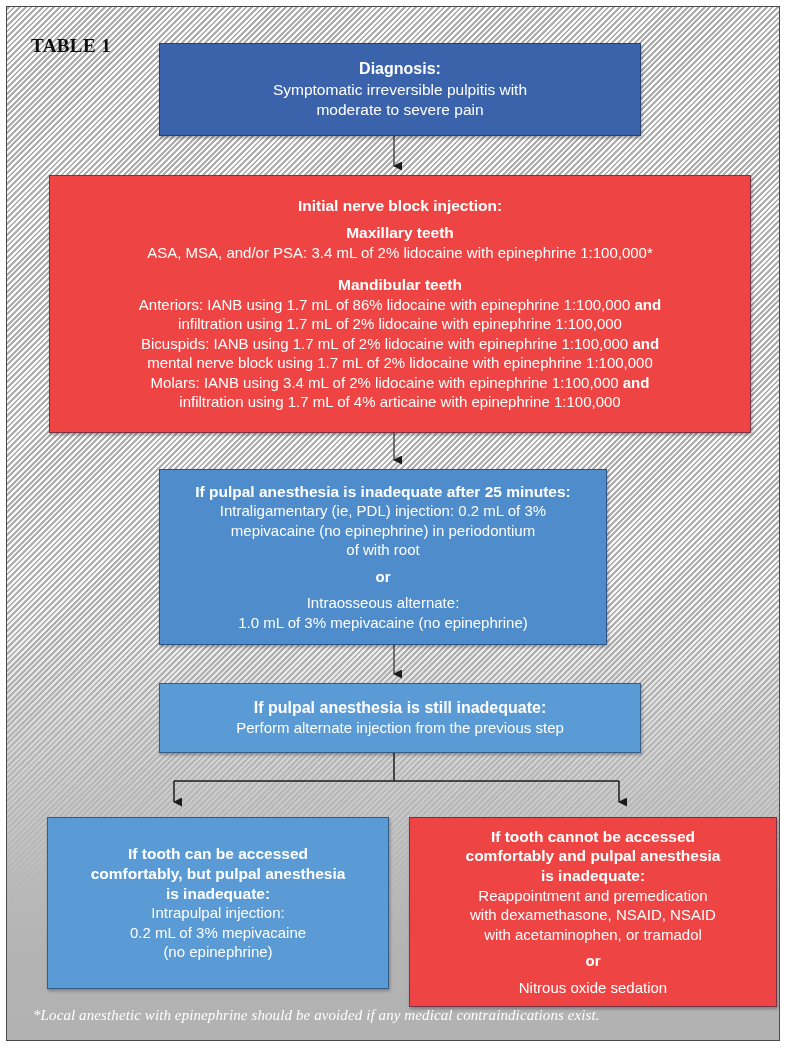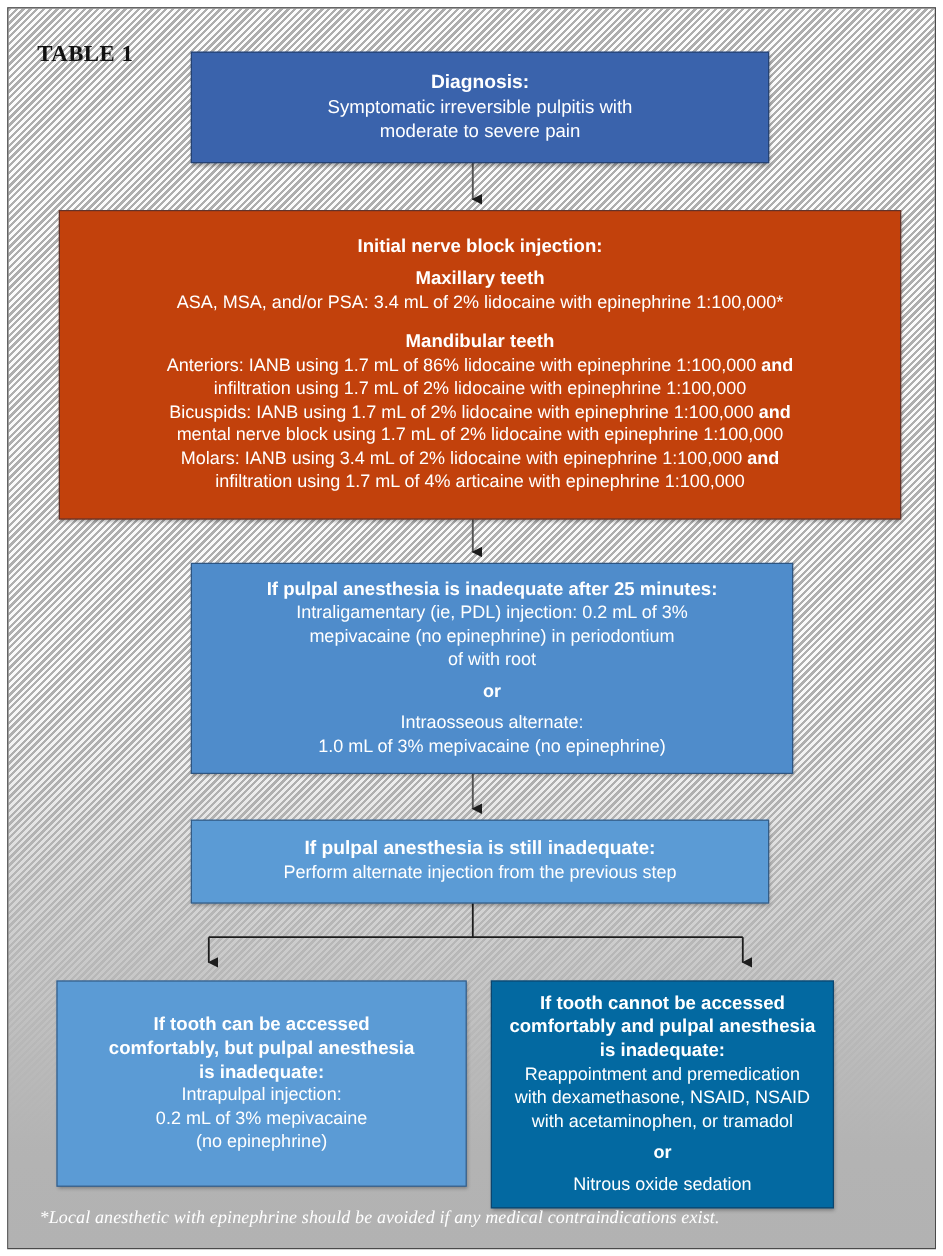--- a/index.html
+++ b/index.html
@@ -124,30 +124,30 @@
   #node-diagnosis {
     left: 152px; top: 36px; width: 482px; height: 93px;
     background: #3a63ac;
     font-size: 15.5px;
   }
   #node-diagnosis .hd { font-size: 16px; }
   #node-diagnosis .bd { font-size: 15.5px; }
 
   #node-initial {
     left: 42px; top: 168px; width: 702px; height: 258px;
-    background: #c2410c;
+    background: #ef4444;
     font-size: 15px;
   }
   #node-initial .hd  { font-size: 15.5px; }
   #node-initial .sub { font-size: 15.5px; }
   #node-initial .bd  { font-size: 15px; }
   #node-initial .bd b { font-weight: bold; }
 
   #node-inadequate25 {
-    left: 152px; top: 462px; width: 502px; height: 176px;
+    left: 152px; top: 462px; width: 448px; height: 176px;
     background: #4f8ccb;
     font-size: 15px;
   }
   #node-inadequate25 .hd { font-size: 15.5px; }
   #node-inadequate25 .bd { font-size: 15px; }
   #node-inadequate25 .or { font-size: 15px; }
 
   #node-still {
     left: 152px; top: 676px; width: 482px; height: 70px;
     background: #5b9bd5;
@@ -158,22 +158,22 @@
 
   #node-accessible {
     left: 40px; top: 810px; width: 342px; height: 172px;
     background: #5b9bd5;
     font-size: 15px;
   }
   #node-accessible .hd { font-size: 15.5px; }
   #node-accessible .bd { font-size: 15px; }
 
   #node-notaccessible {
-    left: 402px; top: 810px; width: 286px; height: 190px;
-    background: #0369a1;
+    left: 402px; top: 810px; width: 368px; height: 190px;
+    background: #ef4444;
     font-size: 15px;
   }
   #node-notaccessible .hd { font-size: 15.5px; }
   #node-notaccessible .bd { font-size: 15px; text-align: center; }
   #node-notaccessible .or { font-size: 15px; }
 
   
   #connectors {
     position: absolute;
     left: 0; top: 0;

